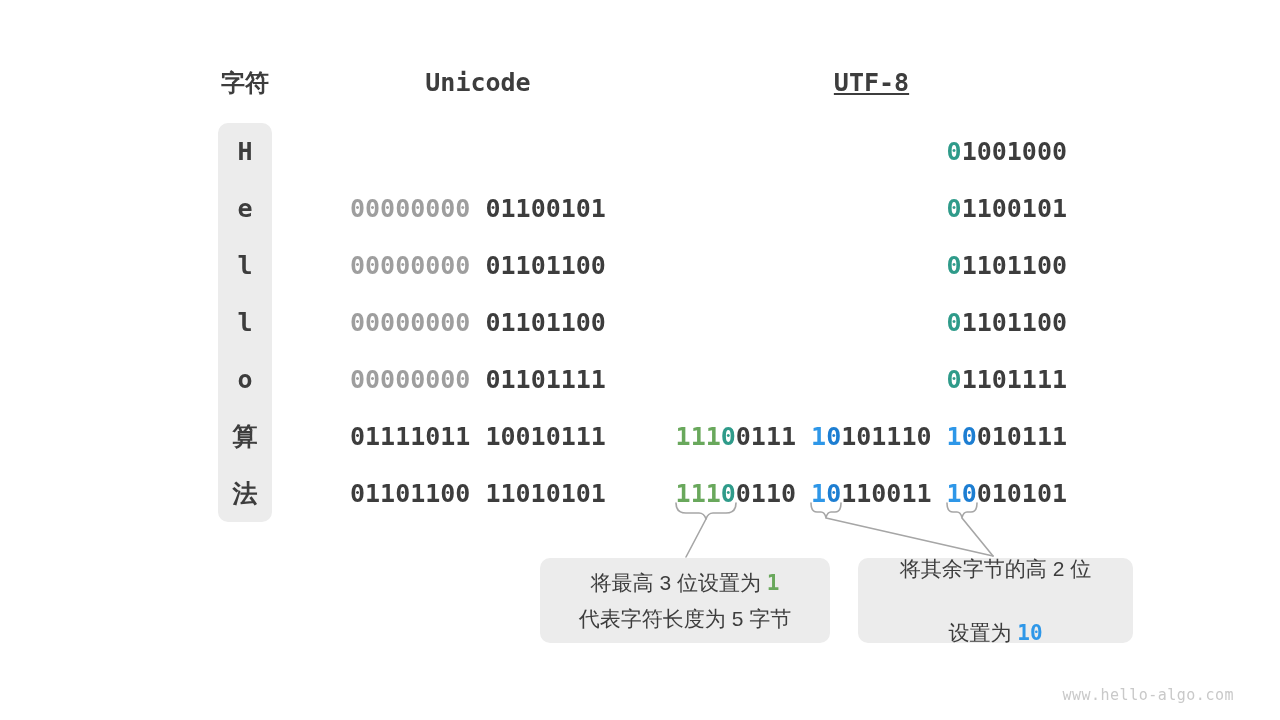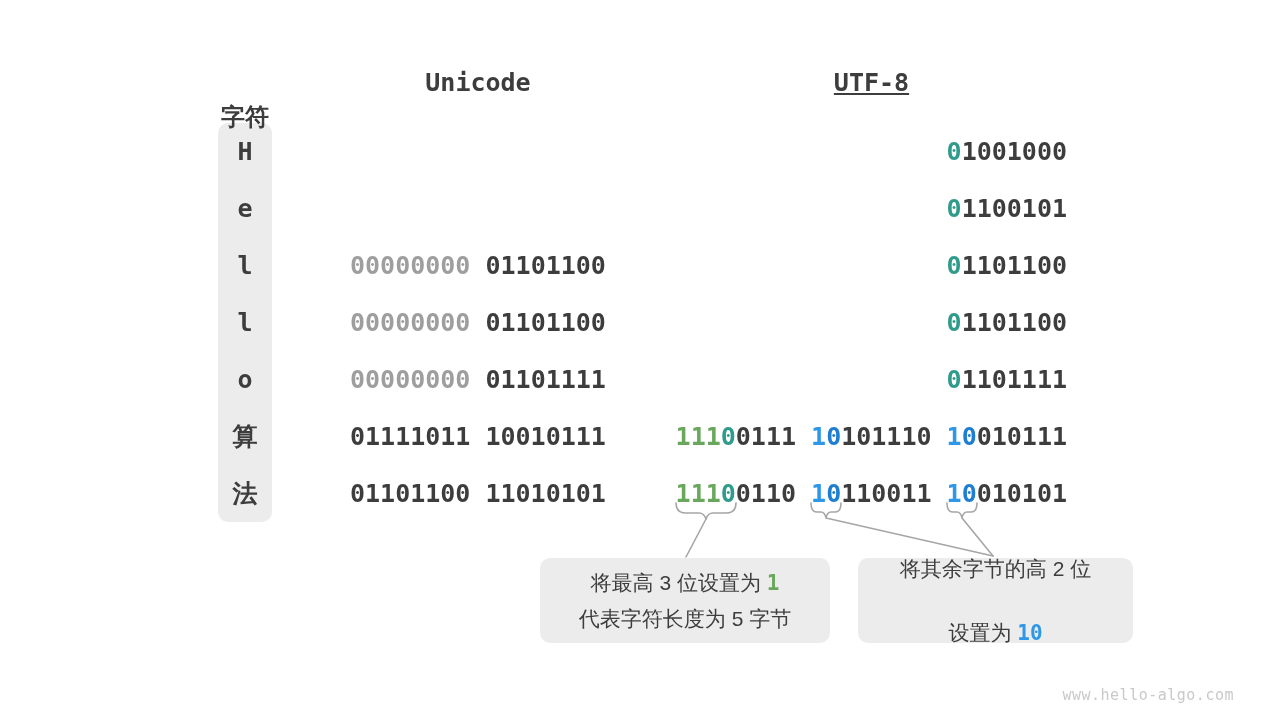--- a/index.html
+++ b/index.html
@@ -9,21 +9,21 @@
   html,body{margin:0;padding:0;background:#ffffff;}
   body{width:1280px;height:720px;overflow:hidden;}
   .canvas{position:relative;width:1280px;height:720px;font-family:"DejaVu Sans Mono","Liberation Mono",monospace;}
 
   .char-col-bg{position:absolute;left:218px;top:123px;width:54px;height:399px;
     background:var(--box_bg);border-radius:10px;}
 
   .hdr{position:absolute;top:66px;height:34px;line-height:34px;font-weight:bold;
     font-size:25px;color:var(--dark);}
   .hdr-char{left:218px;width:54px;text-align:center;font-size:24px;
-    font-family:"Liberation Sans","DejaVu Sans",sans-serif;margin-top:34px;}
+    font-family:"Liberation Sans","DejaVu Sans",sans-serif;}
   .hdr-unicode{left:350px;width:256px;text-align:center;}
   .hdr-utf8{left:676px;width:391px;text-align:center;text-decoration:underline;}
 
   .row{position:absolute;left:0;width:1280px;height:57px;line-height:57px;}
   .cell{position:absolute;top:0;height:57px;font-size:25px;font-weight:bold;white-space:pre;}
   .cell-char{left:218px;width:54px;text-align:center;color:var(--dark);
     font-family:"DejaVu Sans Mono","Liberation Sans",sans-serif;}
   .cell-unicode{left:350px;color:var(--dark);}
   .cell-utf8{right:213px;text-align:right;color:var(--dark);}
 
@@ -58,20 +58,21 @@
   <div class="hdr hdr-unicode">Unicode</div>
   <div class="hdr hdr-utf8">UTF-8</div>
 
   <div>
       <div class="row" style="top: 123px;">
         <div class="cell cell-char">H</div>
         <div class="cell cell-utf8"><span class="c-teal">0</span><span class="c-dark">1001000</span></div>
       </div>
       <div class="row" style="top: 180px;">
         <div class="cell cell-char">e</div>
+        <div class="cell cell-unicode"><span class="c-dim">00000000</span><span class="c-dark"> 01100101</span></div>
         <div class="cell cell-utf8"><span class="c-teal">0</span><span class="c-dark">1100101</span></div>
       </div>
       <div class="row" style="top: 237px;">
         <div class="cell cell-char">l</div>
         <div class="cell cell-unicode"><span class="c-dim">00000000</span><span class="c-dark"> 01101100</span></div>
         <div class="cell cell-utf8"><span class="c-teal">0</span><span class="c-dark">1101100</span></div>
       </div>
       <div class="row" style="top: 294px;">
         <div class="cell cell-char">l</div>
         <div class="cell cell-unicode"><span class="c-dim">00000000</span><span class="c-dark"> 01101100</span></div>

